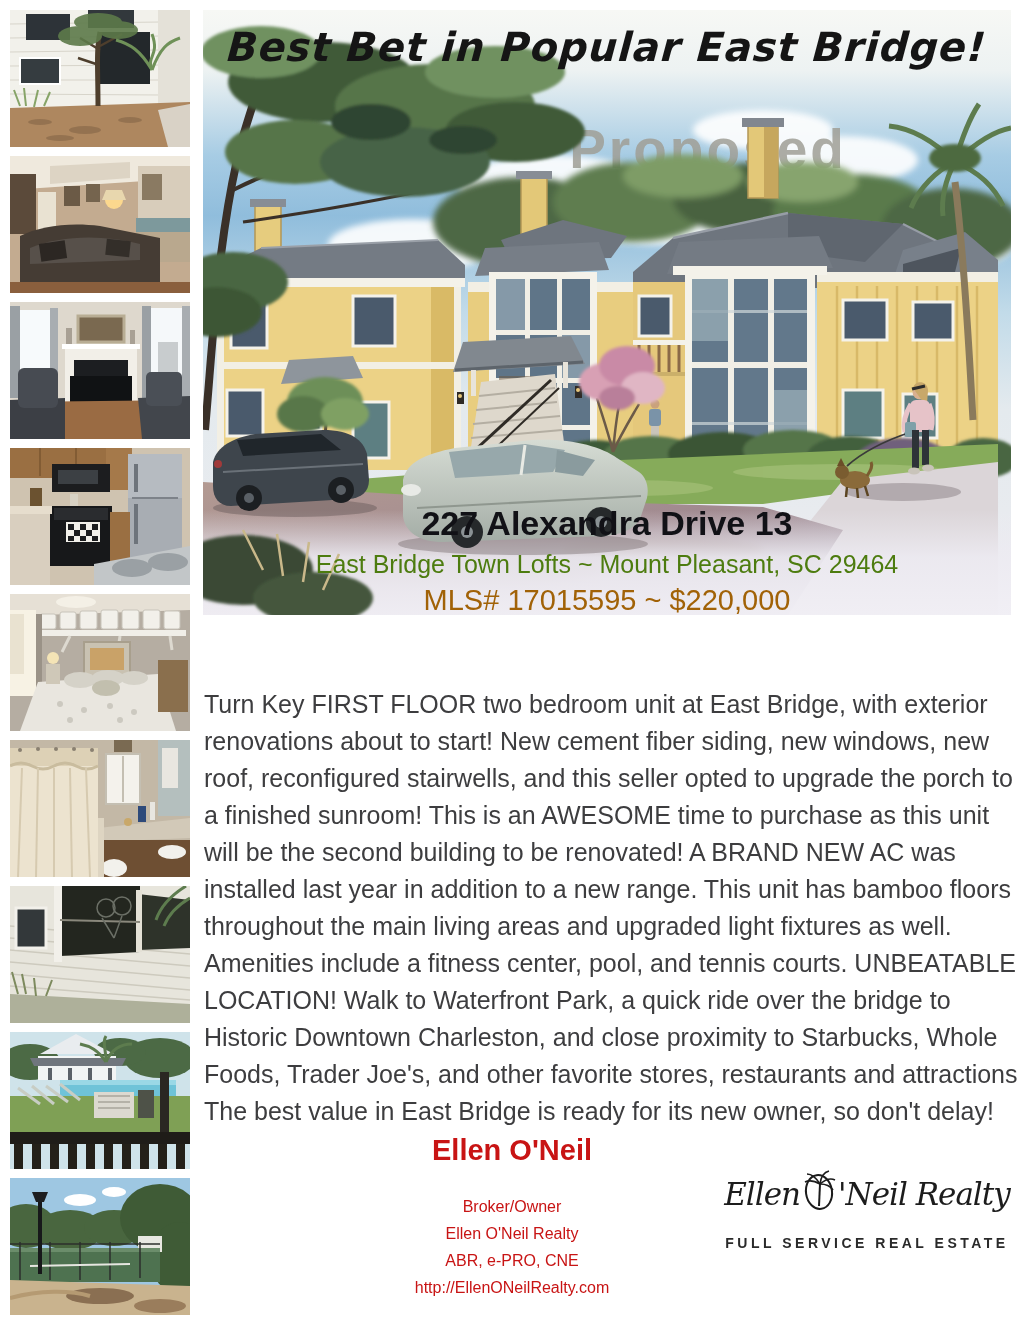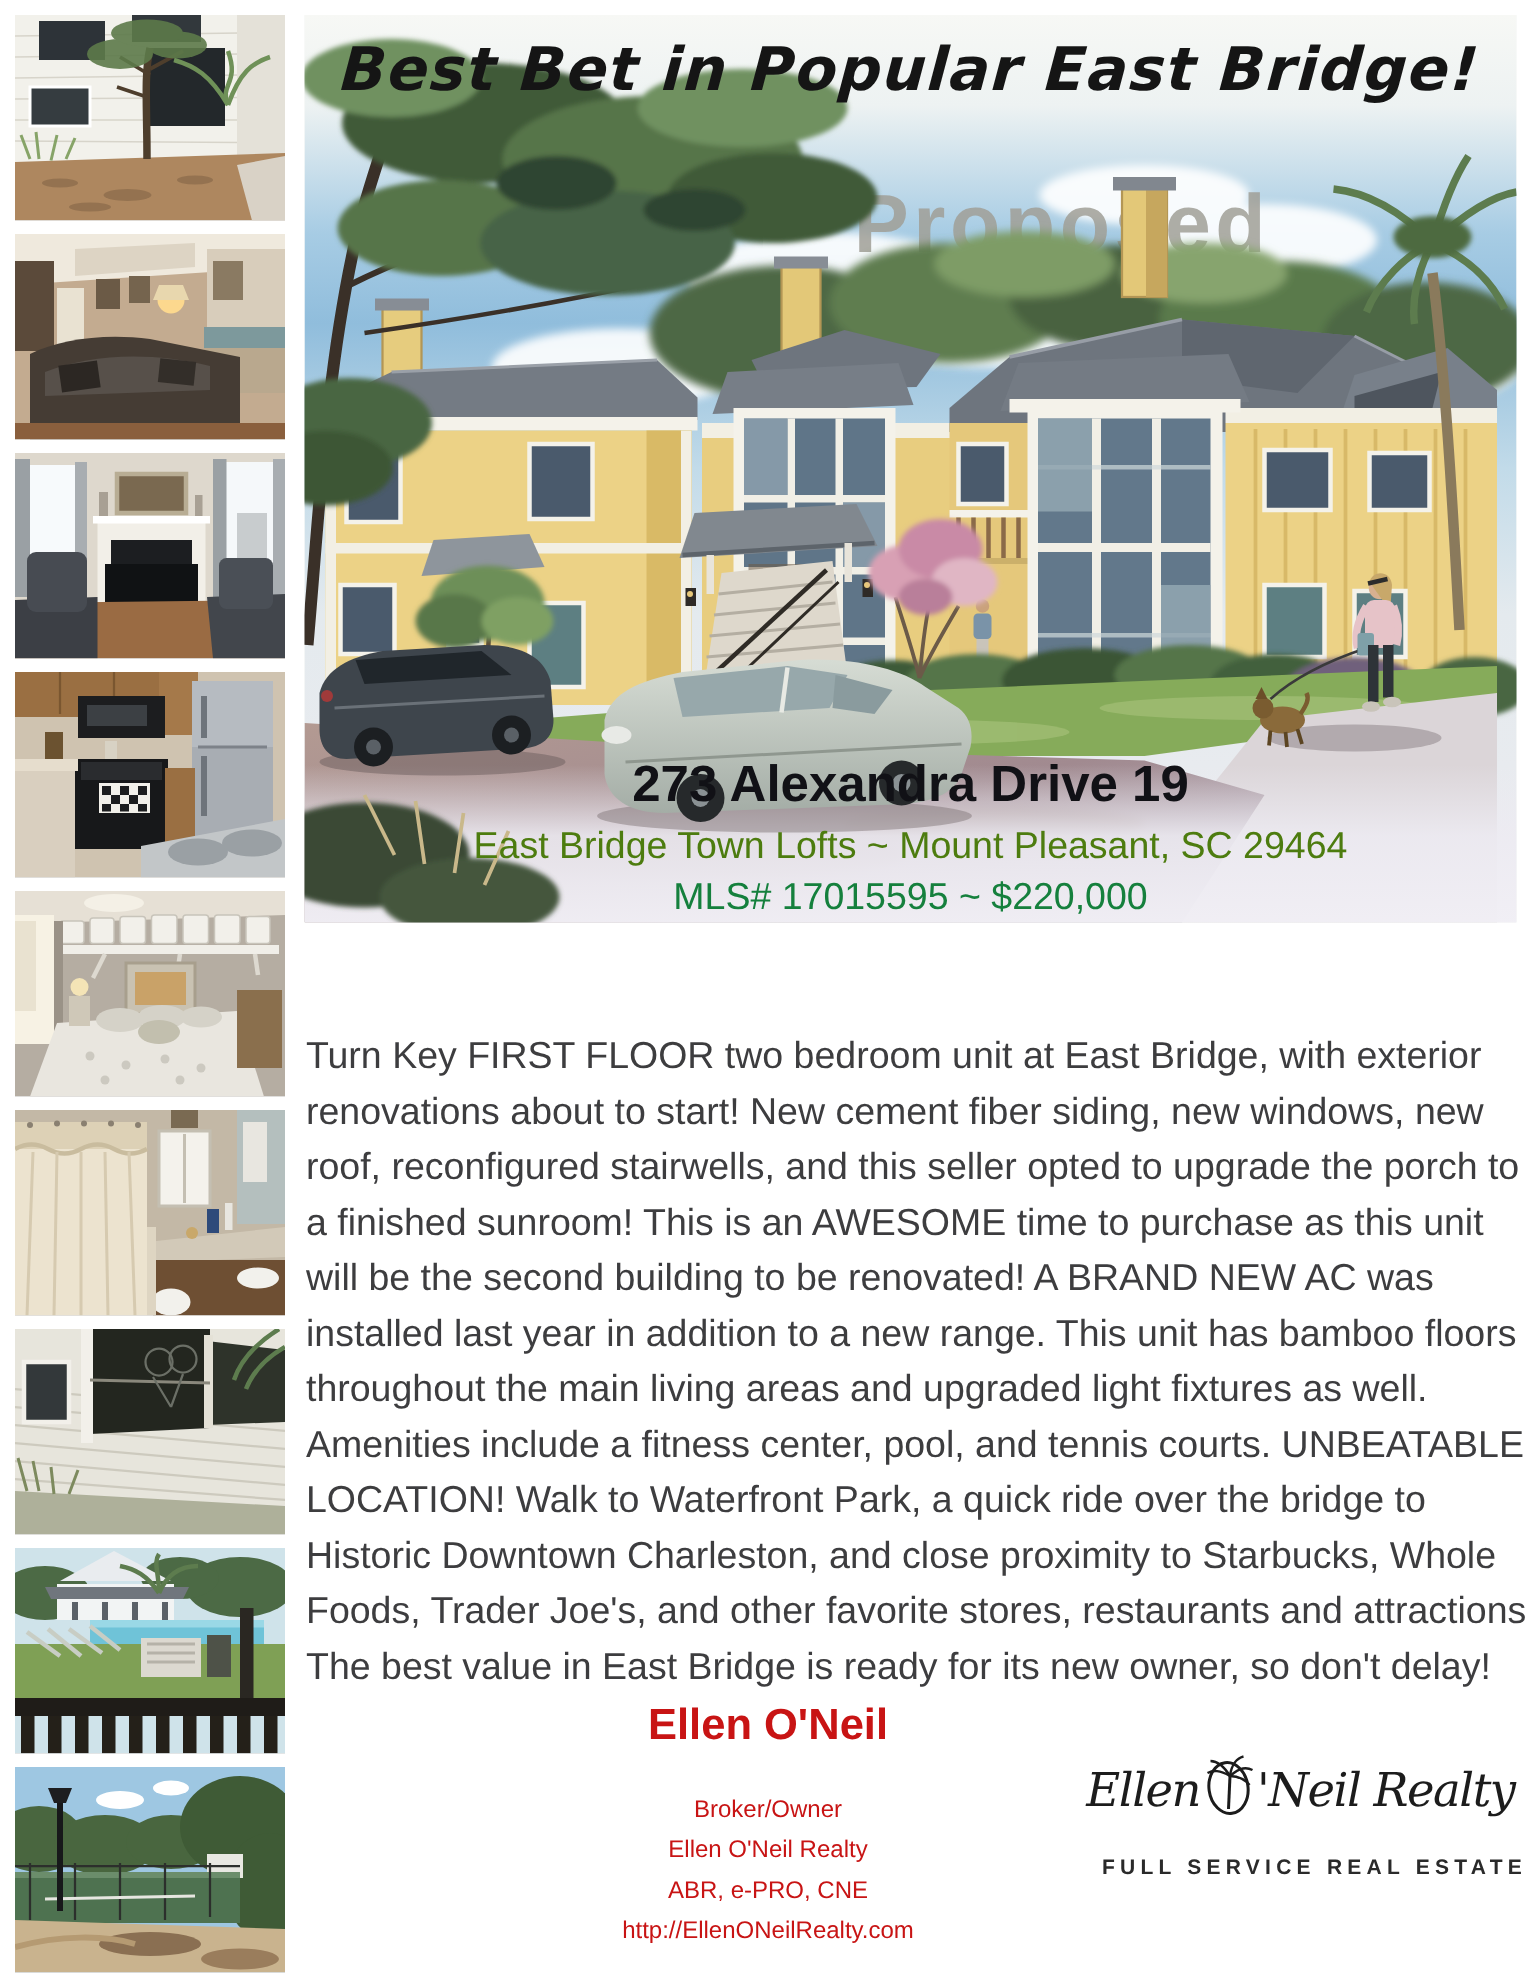--- a/index.html
+++ b/index.html
@@ -15,33 +15,33 @@
   .main-image{left:203px;top:10px;width:808px;height:605px;background:#f4f6f4;}
   .main-image svg.scene{position:absolute;left:0;top:0;}
   .flyer-title{position:absolute;left:0;top:14px;width:100%;text-align:center;
     font-family:"DejaVu Sans",sans-serif;font-style:italic;font-weight:bold;
     font-size:40px;letter-spacing:1px;color:#151515;transform:skewX(-4deg);}
   .addr1{position:absolute;left:0;top:494px;width:100%;text-align:center;
     font-size:34px;font-weight:bold;color:#111116;letter-spacing:0px;}
   .addr2{position:absolute;left:0;top:540px;width:100%;text-align:center;
     font-size:25px;color:#4d7c0f;}
   .addr3{position:absolute;left:0;top:574px;width:100%;text-align:center;
-    font-size:25px;color:#15803d;}
+    font-size:29px;color:#a16207;}
 
   
   .description{left:204px;top:686px;width:816px;
     font-size:25px;line-height:37px;color:#3d3d3f;}
 
   
   .contact{left:212px;top:1134px;width:600px;text-align:center;color:#c81414;}
   .contact .name{font-size:29px;font-weight:bold;margin-bottom:26px;}
   .contact .line{font-size:16px;line-height:27px;}
 
   
-  .logo{left:716px;top:1168px;width:302px;text-align:right;color:#1c1c1c;}
+  .logo{left:716px;top:1168px;width:302px;text-align:center;color:#1c1c1c;}
   .logo-script{font-family:"DejaVu Serif",serif;font-style:italic;font-size:31px;
     letter-spacing:-1px;white-space:nowrap;display:flex;align-items:center;justify-content:center;}
   .logo-script .palm-o{display:inline-block;margin:0 1px;}
   .logo-tagline{font-size:14px;font-weight:bold;letter-spacing:3.5px;color:#2a2a2a;margin-top:16px;}
 </style>
 </head>
 <body>
 
 <div class="abs photo-strip">
 
@@ -689,21 +689,21 @@
     <g filter="url(#soft2)">
       <ellipse cx="40" cy="560" rx="70" ry="35" fill="#3a4a34"></ellipse>
       <ellipse cx="110" cy="588" rx="60" ry="26" fill="#45573c"></ellipse>
     </g>
     <g stroke="#c9b88a" stroke-width="2.5" fill="none">
       <path d="M60,560 L40,520 M80,566 L74,524 M100,572 L106,532 M120,580 L136,544"></path>
     </g>
   </svg>
 
   <div class="flyer-title">Best Bet in Popular East Bridge!</div>
-  <div class="addr1">273 Alexandra Drive 19</div>
+  <div class="addr1">227 Alexandra Drive 13</div>
   <div class="addr2">East Bridge Town Lofts ~ Mount Pleasant, SC 29464</div>
   <div class="addr3">MLS# 17015595 ~ $220,000</div>
 </div>
 
 <div class="abs description">Turn Key FIRST FLOOR two bedroom unit at East Bridge, with exterior renovations about to start! New cement fiber siding, new windows, new roof, reconfigured stairwells, and this seller opted to upgrade the porch to a finished sunroom! This is an AWESOME time to purchase as this unit will be the second building to be renovated! A BRAND NEW AC was installed last year in addition to a new range. This unit has bamboo floors throughout the main living areas and upgraded light fixtures as well. Amenities include a fitness center, pool, and tennis courts. UNBEATABLE LOCATION! Walk to Waterfront Park, a quick ride over the bridge to Historic Downtown Charleston, and close proximity to Starbucks, Whole Foods, Trader Joe's, and other favorite stores, restaurants and attractions The best value in East Bridge is ready for its new owner, so don't delay!</div>
 
 <div class="abs contact">
   <div class="name">Ellen O'Neil</div>
   <div class="line">Broker/Owner</div>
   <div class="line">Ellen O'Neil Realty</div>

